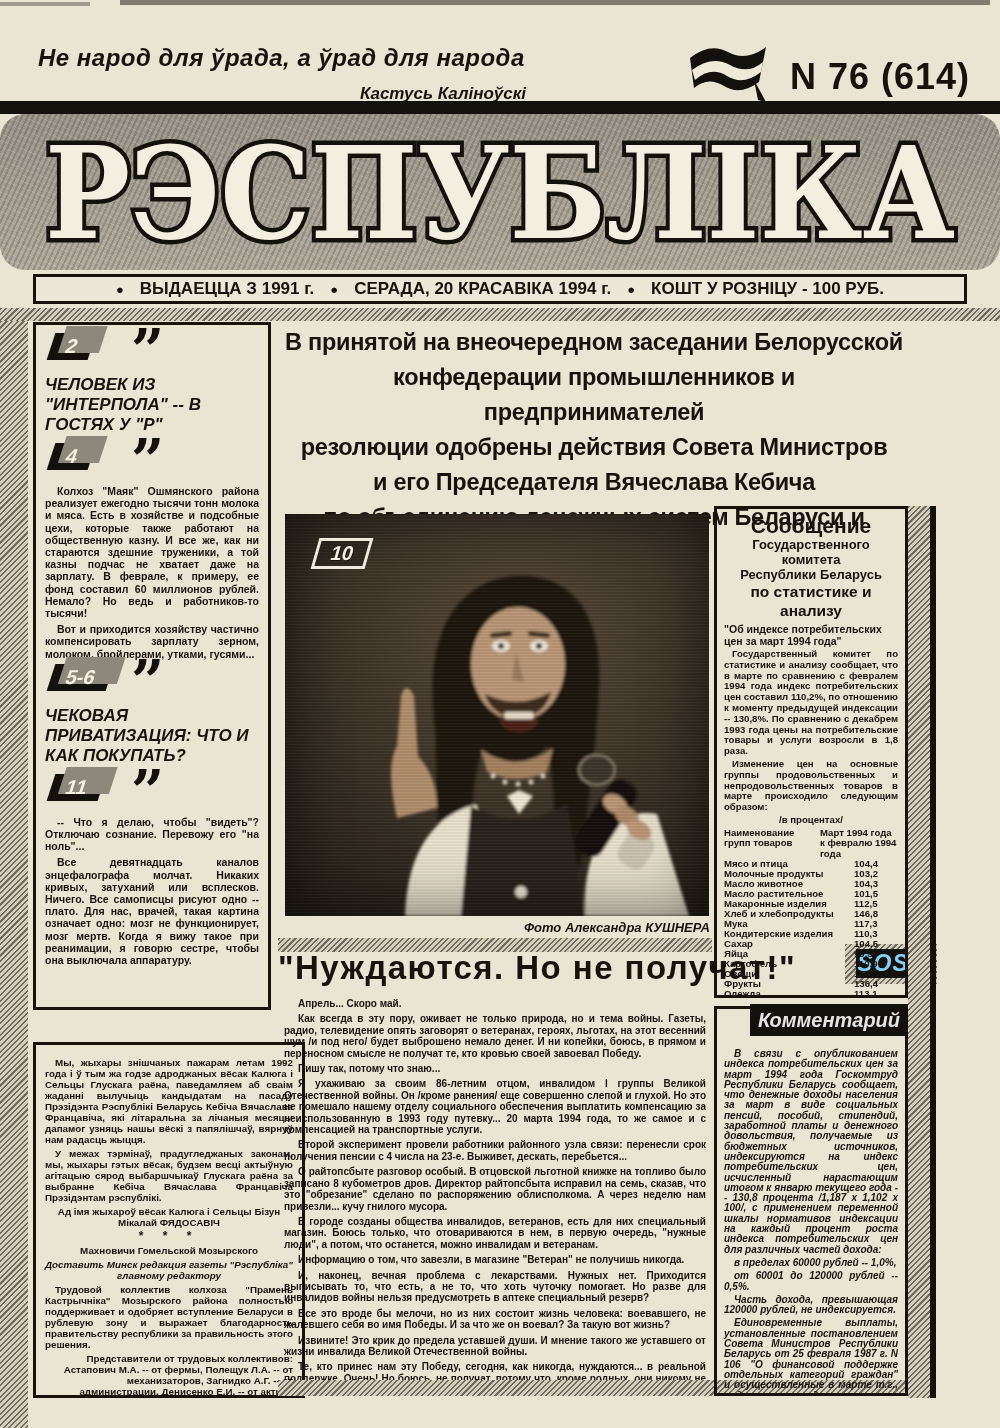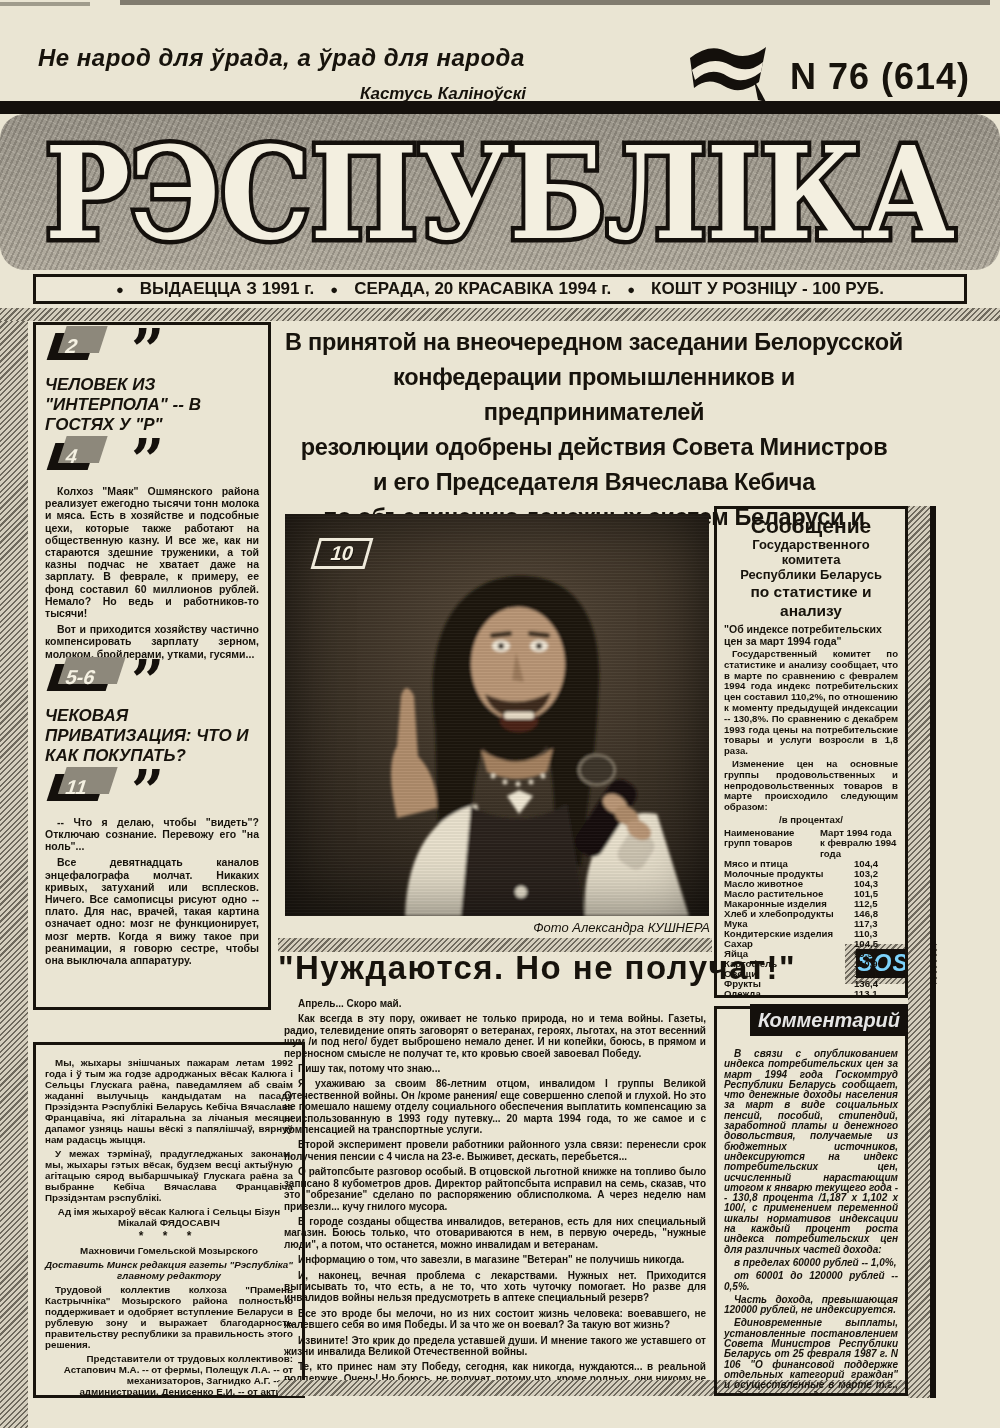--- a/index.html
+++ b/index.html
@@ -54,21 +54,21 @@
   
   .lead{left:278px;top:324px;width:632px;height:178px;text-align:center;}
   .lead div{font-size:24px;line-height:35px;font-weight:bold;letter-spacing:-.3px;transform:scaleX(.98);}
   .photo{left:285px;top:514px;width:424px;height:402px;background:#2a231b;overflow:hidden;}
   .photo::after{content:"";position:absolute;inset:0;
     background:repeating-linear-gradient(0deg,rgba(255,255,255,.04) 0 1px,rgba(0,0,0,.05) 1px 3px);
     box-shadow:inset 0 0 60px rgba(0,0,0,.55);}
   .photo-badge{position:absolute;left:30px;top:24px;transform:skewX(-16deg);border:3px solid #efeadb;
     background:rgba(25,20,14,.25);color:#f4efdf;font-size:20px;font-weight:bold;padding:1px 13px;
     text-shadow:1px 1px 0 #14100c;z-index:3;}
-  .photo-caption{left:420px;top:920px;width:290px;text-align:right;font-size:13px;font-weight:normal;font-style:italic;}
+  .photo-caption{left:420px;top:920px;width:290px;text-align:right;font-size:13px;font-weight:bold;font-style:italic;}
   .hatch-photo{left:278px;top:938px;width:434px;height:14px;}
   .sos-hatch{left:845px;top:944px;width:92px;height:40px;}
   .sos{left:856px;top:949px;width:54px;height:29px;background:#14100c;color:#7dd3fc;
     font-size:23px;font-weight:bold;font-style:italic;text-align:center;line-height:29px;letter-spacing:1px;}
   .article-title{left:278px;top:948px;width:575px;font-size:34px;font-weight:bold;letter-spacing:1.5px;
     transform:scaleX(.97);transform-origin:left;white-space:nowrap;}
   .article-body{left:280px;top:994px;width:430px;height:386px;overflow:hidden;}
   .article-body p{margin:4px;font-size:10px;line-height:11.4px;font-weight:bold;text-align:justify;text-indent:14px;}
   .art-sig{text-align:right !important;font-style:italic;font-size:12.5px !important;line-height:15px !important;margin-top:2px !important;}
   .art-loc{text-indent:4px !important;margin-top:4px !important;}

